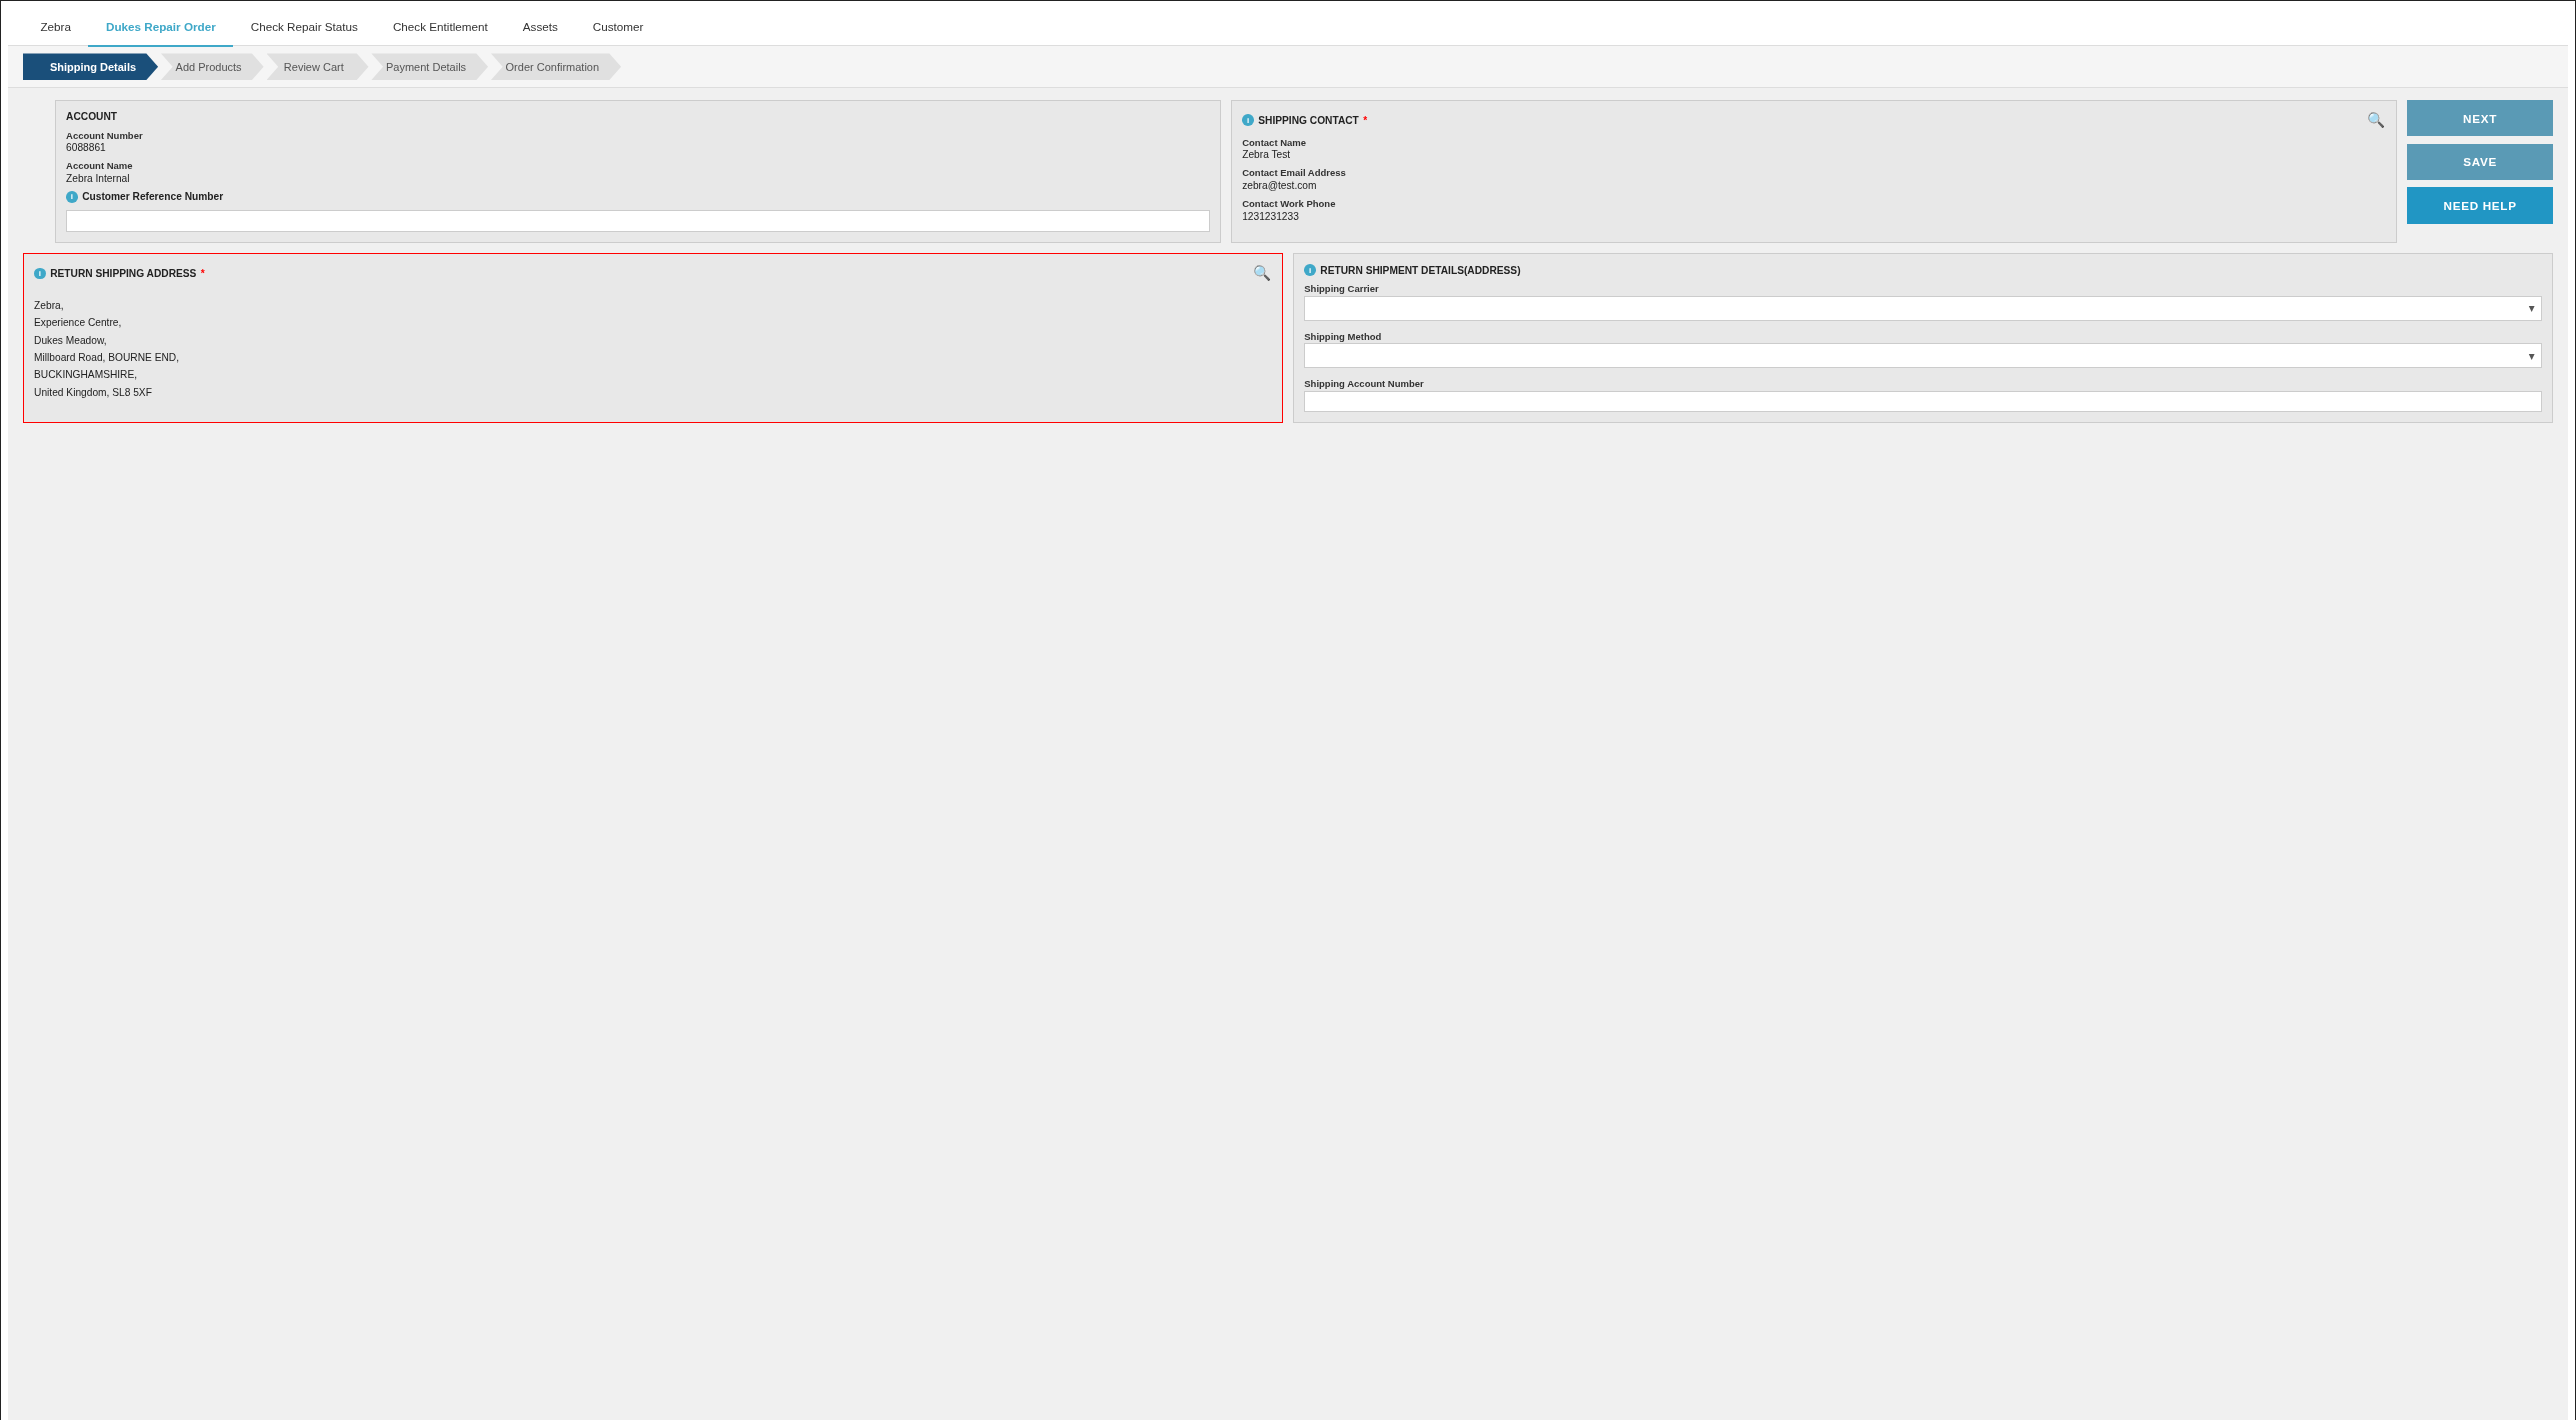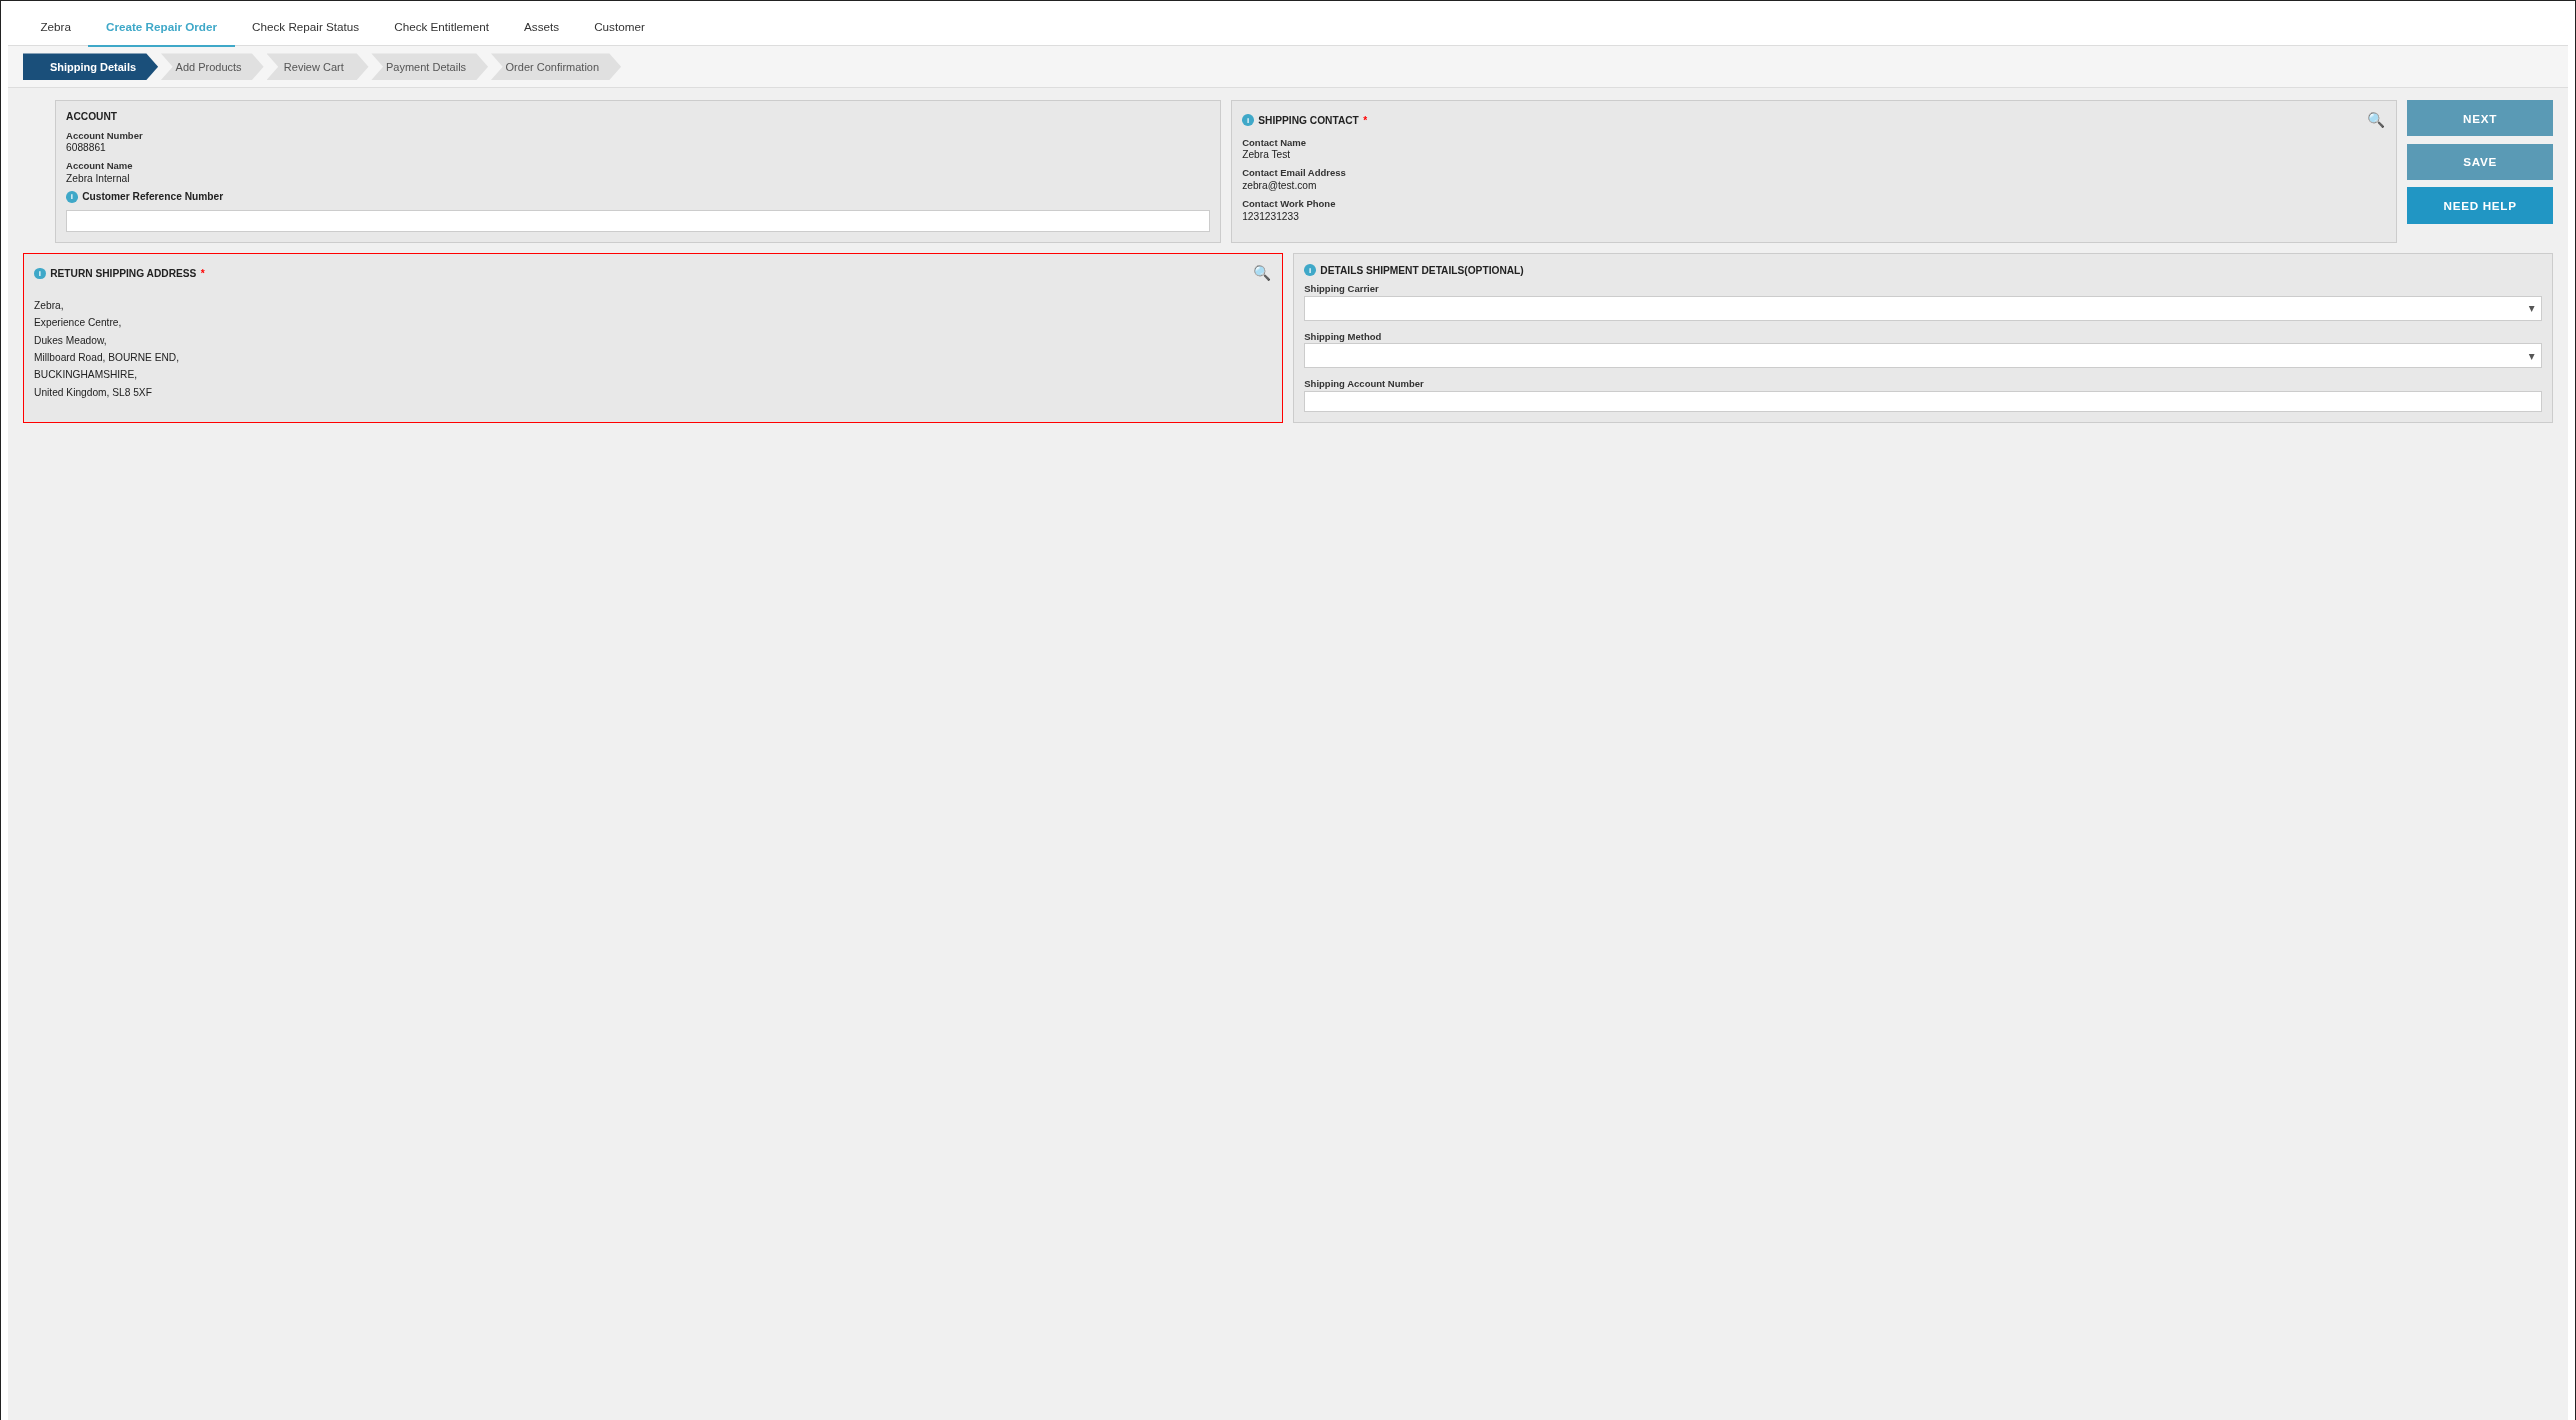--- a/index.html
+++ b/index.html
@@ -233,21 +233,21 @@
       background: #fff;
     }
   </style>
 </head>
 <body>
 
 <div class="outer-border">
 
   <nav class="top-nav">
     <div class="nav-item">Zebra</div>
-    <div class="nav-item active">Create Repair Order</div>
+    <div class="nav-item active">Dukes Repair Order</div>
     <div class="nav-item">Check Repair Status</div>
     <div class="nav-item">Check Entitlement</div>
     <div class="nav-item">Assets</div>
     <div class="nav-item">Customer</div>
   </nav>
 
   <div class="step-bar">
     <div class="step active">Shipping Details</div>
     <div class="step">Add Products</div>
     <div class="step">Review Cart</div>
@@ -312,21 +312,21 @@
           <span>Dukes Meadow,</span><br>
           <span>Millboard Road, BOURNE END,</span><br>
           <span>BUCKINGHAMSHIRE,</span><br>
           <span>United Kingdom, SL8 5XF</span>
         </div>
       </div>
 
       <div class="card">
         <div class="card-title">
           <span class="info-icon">i</span>
-          <span>DETAILS SHIPMENT DETAILS(OPTIONAL)</span>
+          <span>RETURN SHIPMENT DETAILS(ADDRESS)</span>
         </div>
 
         <div class="field-label">Shipping Carrier</div>
         <div class="select-wrap">
           <select>
             <option value=""></option>
           </select>
         </div>
 
         <div class="field-label">Shipping Method</div>

